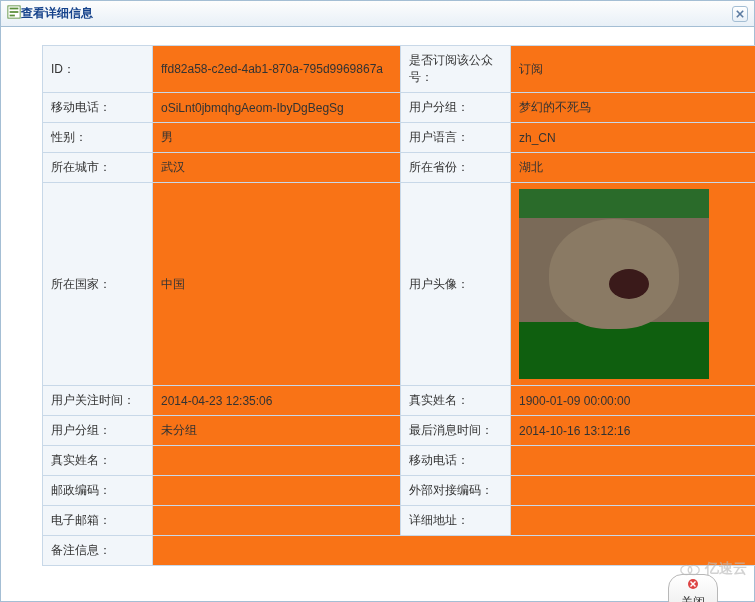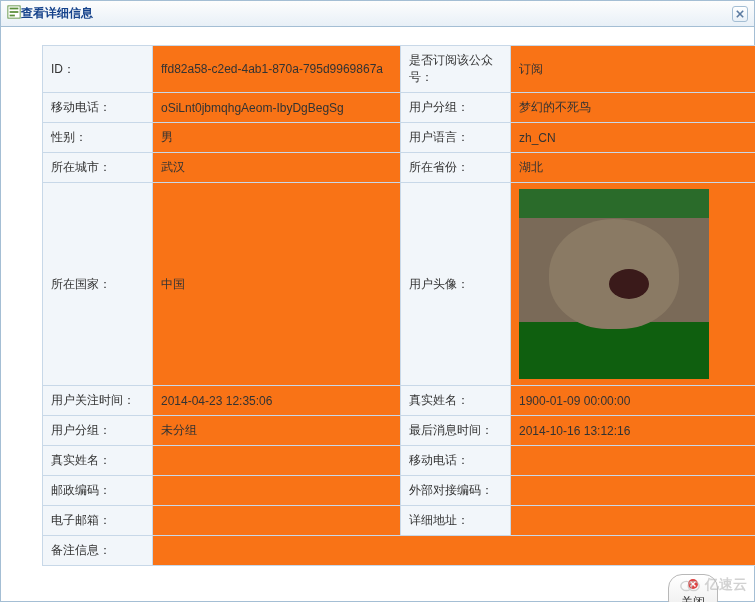--- a/index.html
+++ b/index.html
@@ -14,21 +14,21 @@
 .body { padding: 18px 18px 10px 18px; }
 table.detail { width: 100%; border-collapse: collapse; table-layout: fixed; margin-left: 23px; }
 table.detail td { border: 1px solid #c8d8e8; padding: 6px 8px; color: #333; vertical-align: middle; word-break: break-all; }
 table.detail td.lbl { background: #f2f6fa; width: 110px; color: #333; }
 table.detail td.val { background: #f97316; }
 .avatar-cell { padding: 4px; }
 .avatar { width: 190px; height: 190px; background: #888; display: block; position: relative; overflow: hidden; }
 .footer { display: flex; justify-content: flex-end; padding: 8px 18px 0 0; }
 .btn { display: inline-flex; align-items: center; gap: 4px; background: linear-gradient(#fff,#ececec); border: 1px solid #b8b8b8; border-radius: 14px; padding: 3px 12px; cursor: pointer; color: #333; font-size: 12px; flex-direction: column; }
 .btn svg { width: 12px; height: 12px; }
-.watermark { position: absolute; right: 8px; bottom: 8px; display: flex; align-items: center; gap: 4px; color: #bbb; font-size: 14px; font-weight: bold; opacity: 0.65; }
+.watermark { position: absolute; right: 8px; bottom: 24px; display: flex; align-items: center; gap: 4px; color: #bbb; font-size: 14px; font-weight: bold; opacity: 0.65; }
 .watermark svg { width: 22px; height: 14px; }
 
 .cat { position:absolute; inset:0; background: linear-gradient(#2a6b2a 0 15%, #7a6a58 15% 70%, #0f5f0f 70% 100%); }
 .cat::before{content:"";position:absolute;left:30px;top:30px;width:130px;height:110px;background:#8a7a64;border-radius:50% 50% 45% 45%;}
 .cat::after{content:"";position:absolute;left:90px;top:80px;width:40px;height:30px;background:#3a1a1a;border-radius:50%;}
 </style>
 </head>
 <body>
 
 <div class="dialog">

